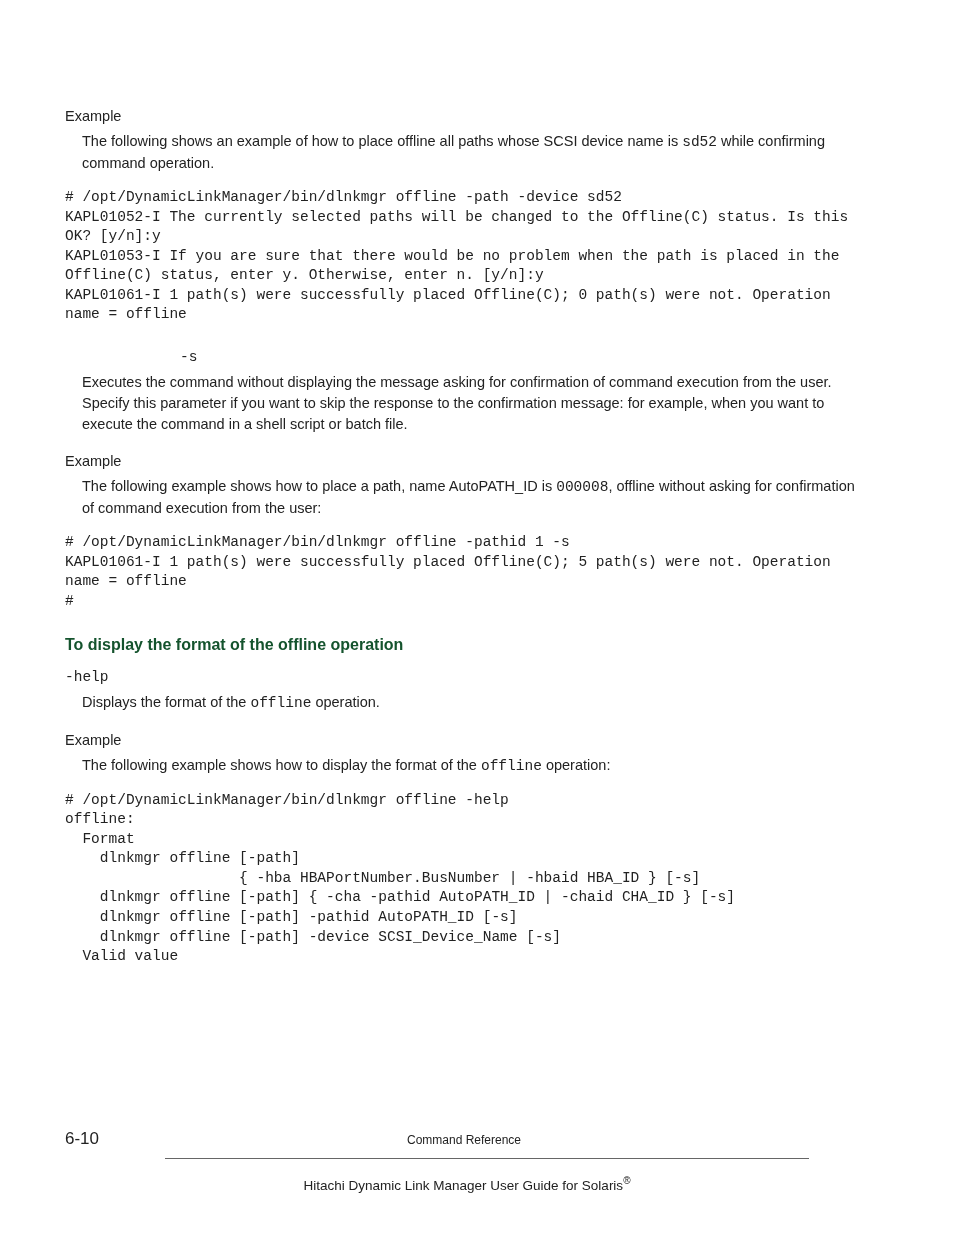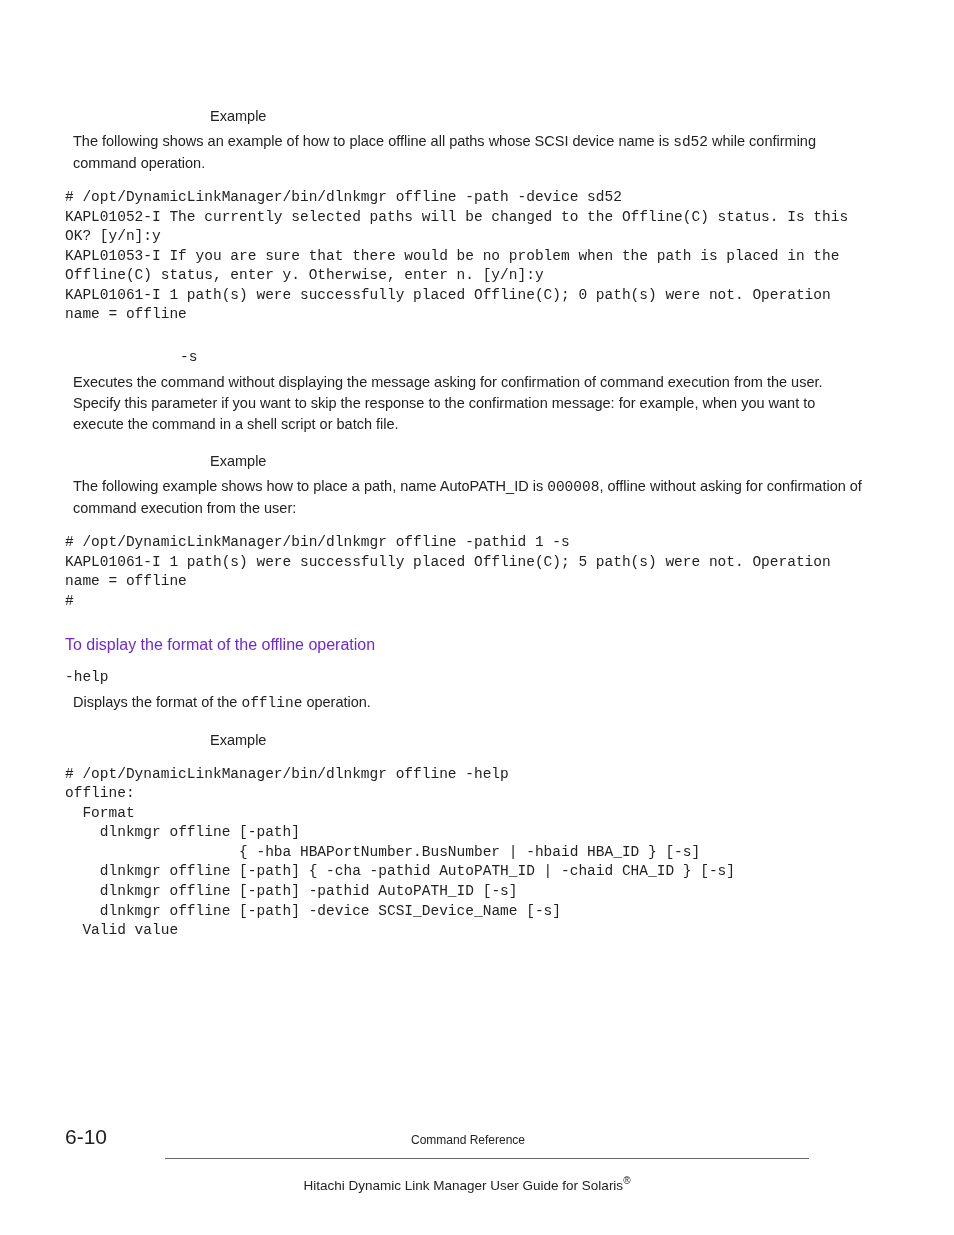--- a/index.html
+++ b/index.html
@@ -11,57 +11,57 @@
     line-height: 1.45;
     background: #fff;
   }
   .page {
     width: 954px;
     min-height: 1235px;
     padding: 90px 85px 40px 65px;
     box-sizing: border-box;
     position: relative;
   }
-  .indent1 { margin-left: 145px; }
+  .indent1 { }
   .indent2 { }
   .indent4 { margin-left: 140px; }
   .codeblk {
     font-family: "Courier New", monospace;
     white-space: pre-wrap;
     word-break: break-word;
     font-size: 14.5px;
     line-height: 1.35;
     margin-top: 14px;
   }
   .mono { font-family: "Courier New", monospace; }
-  .para { margin: 4px 0 10px 8px; }
+  .para { margin: 4px 0 10px 17px; }
   .h2 {
-    color: #6d28d9;
-    font-weight: normal;
+    color: #14532d;
+    font-weight: bold;
     font-size: 16px;
     margin: 22px 0 10px 0;
   }
   .sublabel { margin-top: 16px; margin-bottom: 4px; }
   .footer {
     position: absolute;
     bottom: 40px;
     left: 65px;
     right: 85px;
   }
   .footer-line {
     border-top: 1px solid #666;
     margin: 4px 60px 0 100px;
   }
   .footer-top {
     display: flex;
     justify-content: space-between;
     align-items: baseline;
     padding: 0 0 2px 0;
   }
-  .footer-pagenum { font-size: 21px; }
+  .footer-pagenum { font-size: 17px; }
   .footer-section { font-size: 12px; flex: 1; text-align: center; margin-right: 40px; }
   .footer-book { text-align: center; font-size: 13.5px; margin-top: 15px; }
   sup { font-size: 10px; }
 </style>
 </head>
 <body>
 
 <div class="page">
 
   <div class="indent1 sublabel">Example</div>
@@ -85,20 +85,23 @@
 #</div>
 
   <div class="h2">To display the format of the offline operation</div>
 
   <div class="mono" style="">-help</div>
   <div class="indent4 para">
     <span>Displays the format of the </span><span class="mono">offline</span><span> operation.</span>
   </div>
 
   <div class="indent1 sublabel">Example</div>
+  <div class="indent2 para">
+    <span>The following example shows how to display the format of the </span><span class="mono">offline</span><span> operation:</span>
+  </div>
   <div class="indent2 codeblk"># /opt/DynamicLinkManager/bin/dlnkmgr offline -help
 offline:
   Format
     dlnkmgr offline [-path] 
                     { -hba HBAPortNumber.BusNumber | -hbaid HBA_ID } [-s]
     dlnkmgr offline [-path] { -cha -pathid AutoPATH_ID | -chaid CHA_ID } [-s]
     dlnkmgr offline [-path] -pathid AutoPATH_ID [-s]
     dlnkmgr offline [-path] -device SCSI_Device_Name [-s]
   Valid value</div>
 

